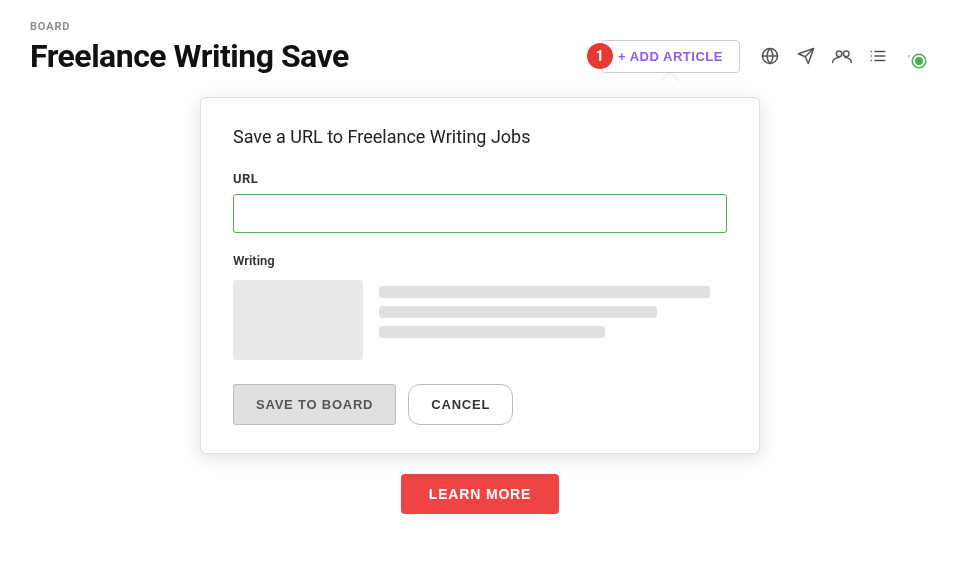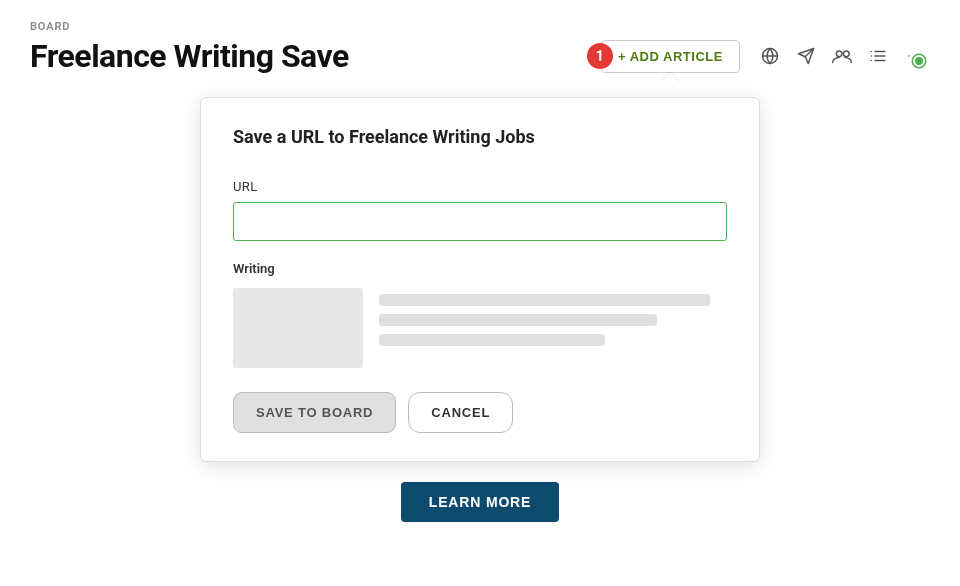--- a/index.html
+++ b/index.html
@@ -57,21 +57,21 @@
     .add-article-btn {
       display: flex;
       align-items: center;
       gap: 6px;
       padding: 8px 16px;
       border: 1.5px solid #ccc;
       border-radius: 4px;
       background: #fff;
       font-size: 13px;
       font-weight: 600;
-      color: #4d7c0f;
+      color: #8b5cf6;
       letter-spacing: 0.04em;
       cursor: pointer;
       text-transform: uppercase;
     }
 
     .step-badge {
       width: 26px;
       height: 26px;
       background: #e53935;
       border-radius: 50%;
@@ -158,28 +158,28 @@
       align-items: center;
       justify-content: center;
       position: absolute;
       left: 148px;
       top: 50%;
       transform: translateY(-50%);
     }
 
     .modal-title {
       font-size: 18px;
-      font-weight: 700;
+      font-weight: 400;
       color: #222;
-      margin-bottom: 32px;
+      margin-bottom: 24px;
     }
 
     .field-label {
       font-size: 13px;
-      font-weight: 400;
+      font-weight: 700;
       color: #333;
       margin-bottom: 8px;
       text-transform: uppercase;
       letter-spacing: 0.03em;
     }
 
     .url-input {
       width: 100%;
       padding: 10px 12px;
       border: 1.5px solid #4caf50;
@@ -233,21 +233,21 @@
     .buttons-row {
       display: flex;
       gap: 12px;
       align-items: center;
     }
 
     .save-btn {
       padding: 12px 22px;
       background: #e0e0e0;
       border: 1.5px solid #bbb;
-      border-radius: 9px;
+      border-radius: 3px;
       font-size: 13px;
       font-weight: 700;
       color: #555;
       letter-spacing: 0.06em;
       text-transform: uppercase;
       cursor: pointer;
     }
 
     .cancel-btn {
       padding: 12px 22px;
@@ -264,21 +264,21 @@
 
     
     .bottom-bar {
       display: flex;
       justify-content: center;
       padding: 20px 0 0 0;
     }
 
     .learn-more-btn {
       padding: 12px 28px;
-      background: #0c4a6e;
+      background: #ef4444;
       border: none;
       border-radius: 4px;
       font-size: 14px;
       font-weight: 700;
       color: #fff;
       letter-spacing: 0.06em;
       text-transform: uppercase;
       cursor: pointer;
     }
 

